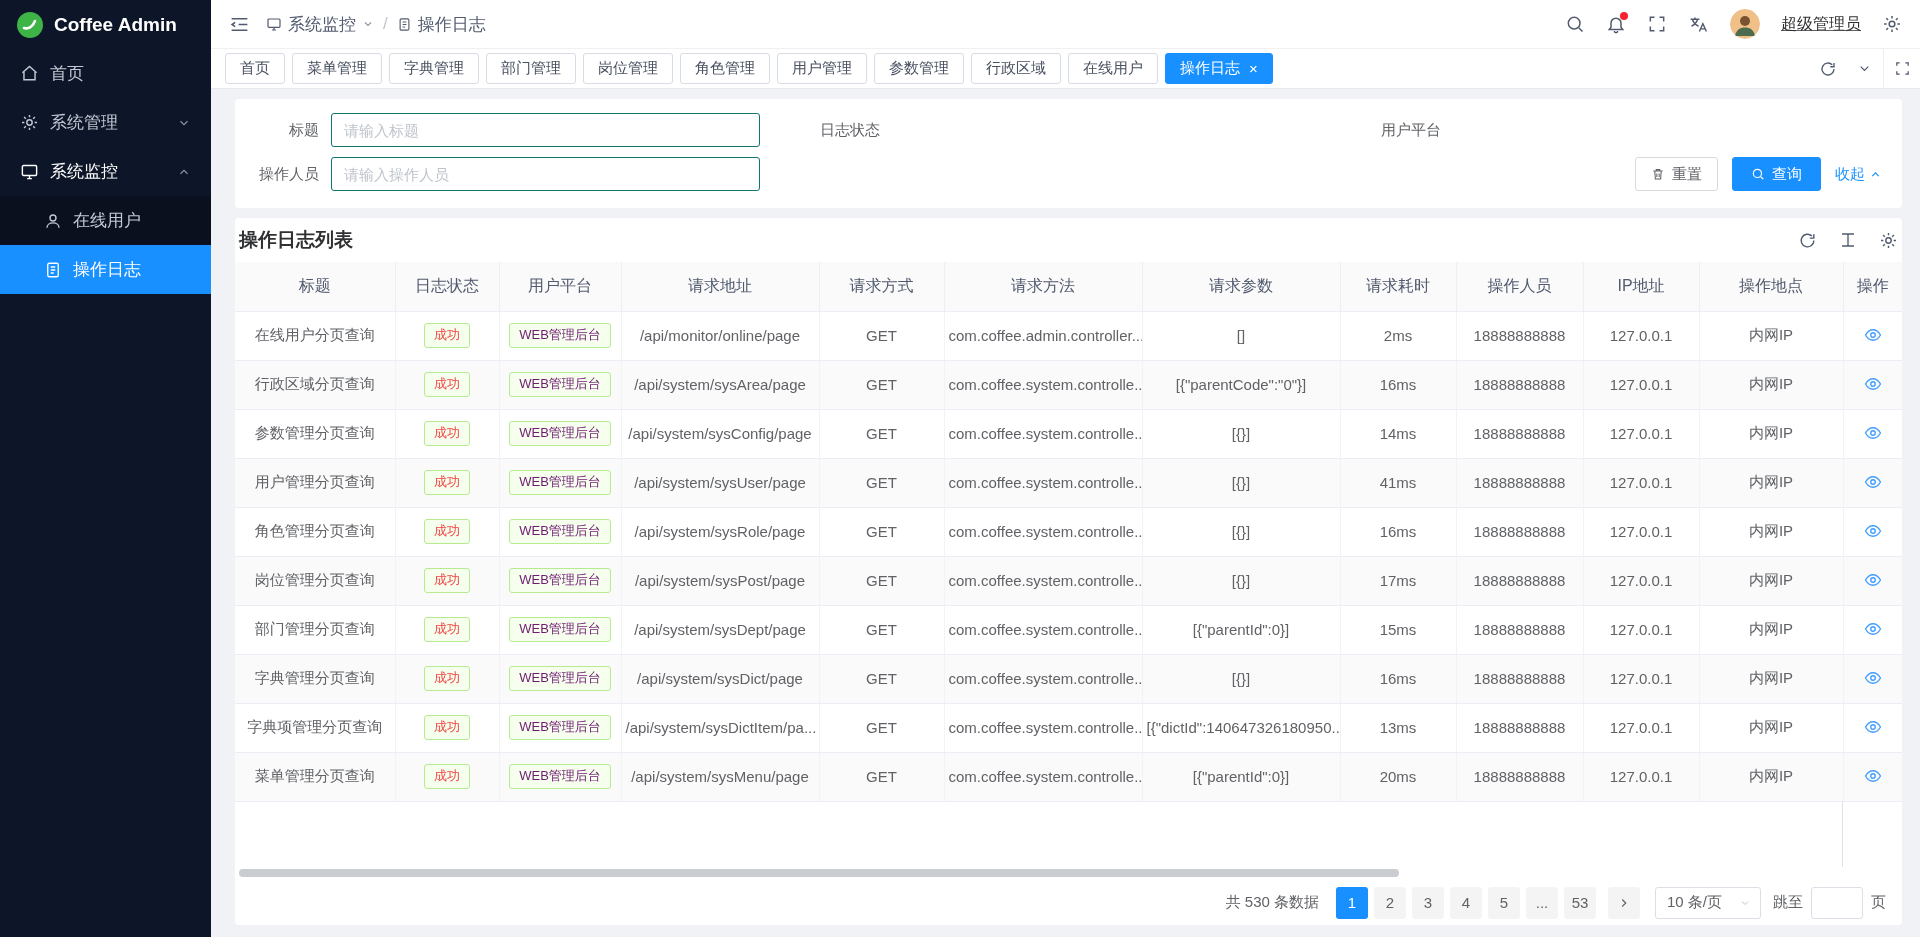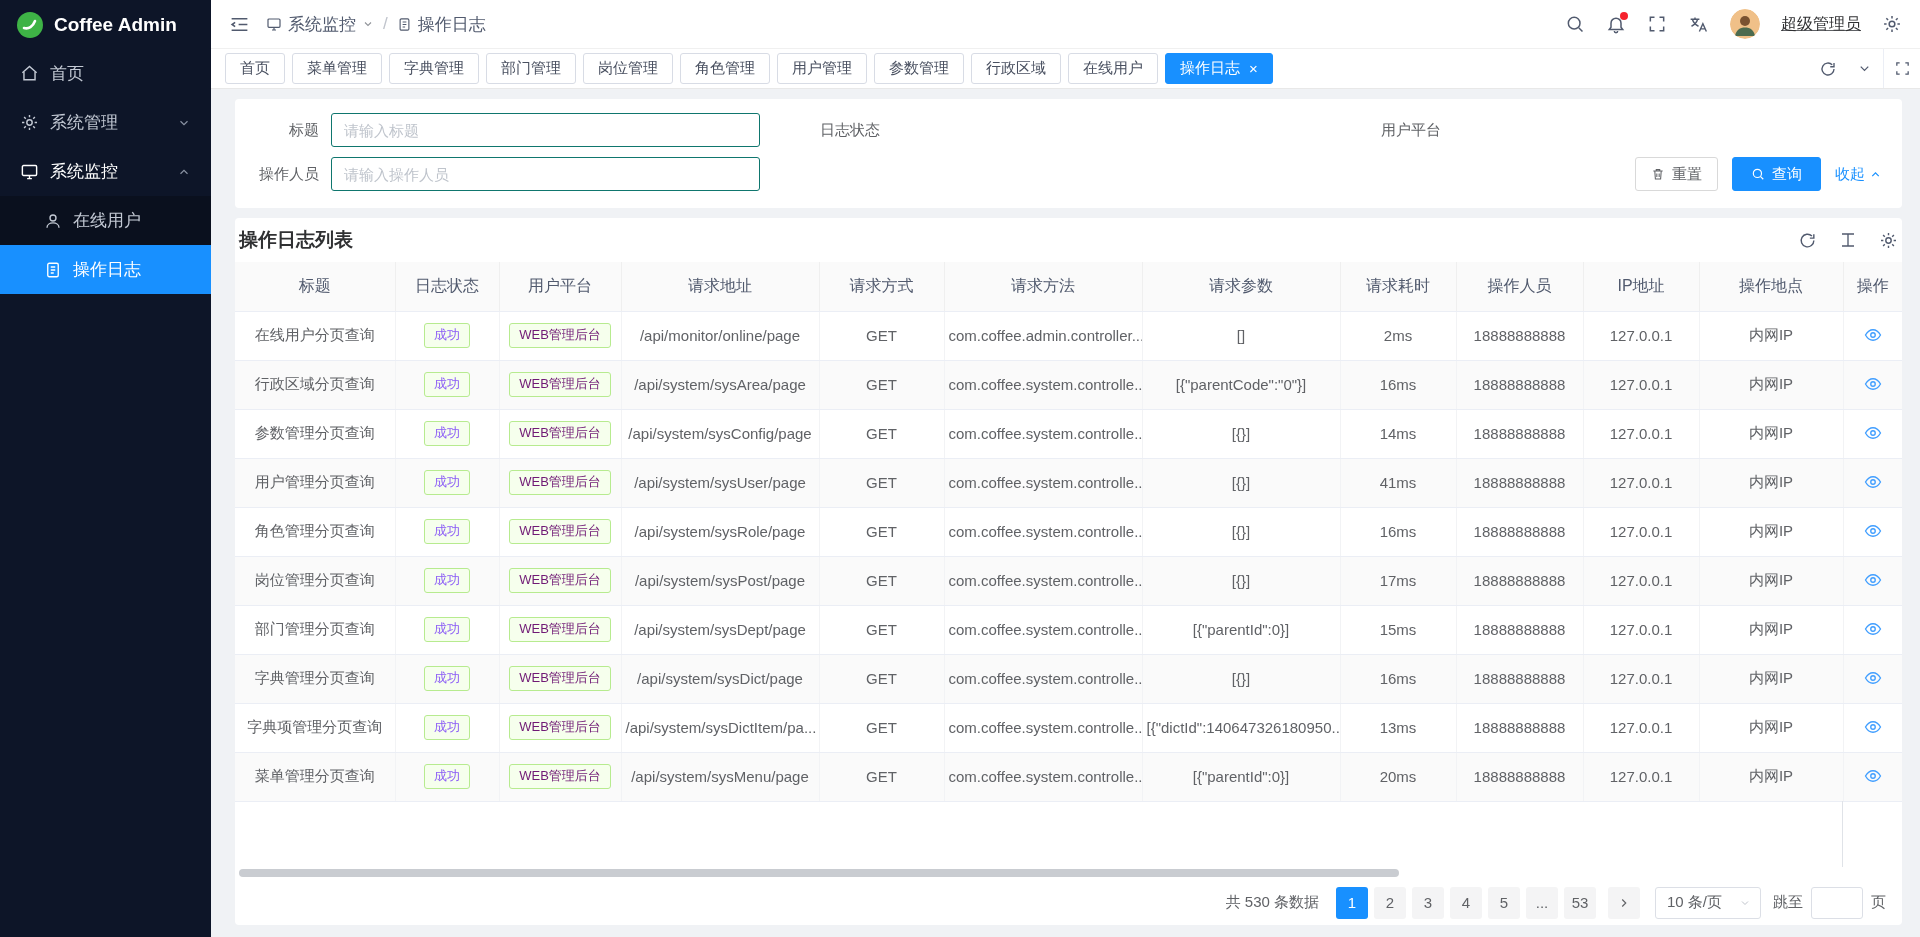--- a/index.html
+++ b/index.html
@@ -72,21 +72,21 @@
   .card-tools { margin-left:auto; display:flex; align-items:center; gap:22px; color:#515a6e; }
   .card-tools .tool { display:flex; cursor:pointer; }
 
   table.log-table { width:100%; border-collapse:collapse; table-layout:fixed; }
   .log-table th { height:49px; background:#fafafa; font-size:16px; font-weight:500; color:#515a6e; border-bottom:1px solid #ebeef5; border-right:1px solid #efefef; text-align:center; white-space:nowrap; overflow:hidden; }
   .log-table th:last-child { border-right:none; border-left:1px solid #dcdfe6; }
   .log-table td { height:49px; font-size:15px; color:#606266; border-bottom:1px solid #ebeef5; border-right:1px solid #f2f3f5; text-align:center; white-space:nowrap; overflow:hidden; padding:0 4px; }
   .log-table td:last-child { border-right:none; border-left:1px solid #dcdfe6; }
   .log-table tr.striped td { background:#fafafa; }
   .tag { display:inline-block; padding:3px 9px; font-size:13px; border-radius:3px; line-height:1.3; }
-  .tag-success { color:#8b5cf6; background:#f6ffed; border:1px solid #b7eb8f; }
+  .tag-success { color:#ef4444; background:#f6ffed; border:1px solid #b7eb8f; }
   .tag-platform { color:#701a75; background:#f6ffed; border:1px solid #b7eb8f; }
   .eye-btn { background:none; border:none; color:#409eff; cursor:pointer; display:inline-flex; padding:2px; }
   .fixed-line { position:absolute; right:59px; top:583px; height:66px; width:1px; background:#e0e3e8; }
 
   .scroll-track { height:14px; margin-top:64px; padding:3px 4px; }
   .scroll-thumb { width:1160px; height:8px; background:#c9ccd1; border-radius:4px; cursor:pointer; }
 
   .pagination { height:46px; display:flex; align-items:center; justify-content:flex-end; gap:6px; padding:0 16px; font-size:15px; color:#606266; }
   .pag-total { margin-right:8px; }
   .pages { display:flex; align-items:center; }

